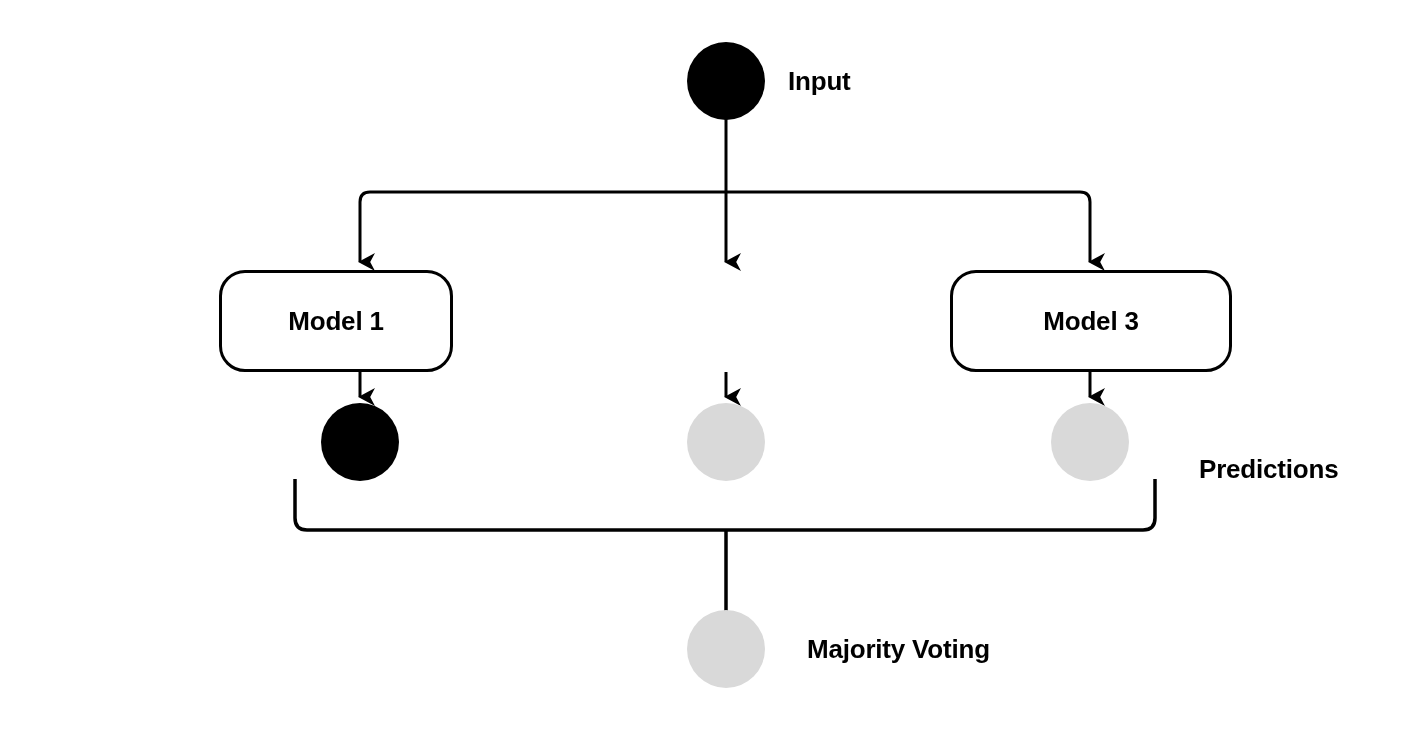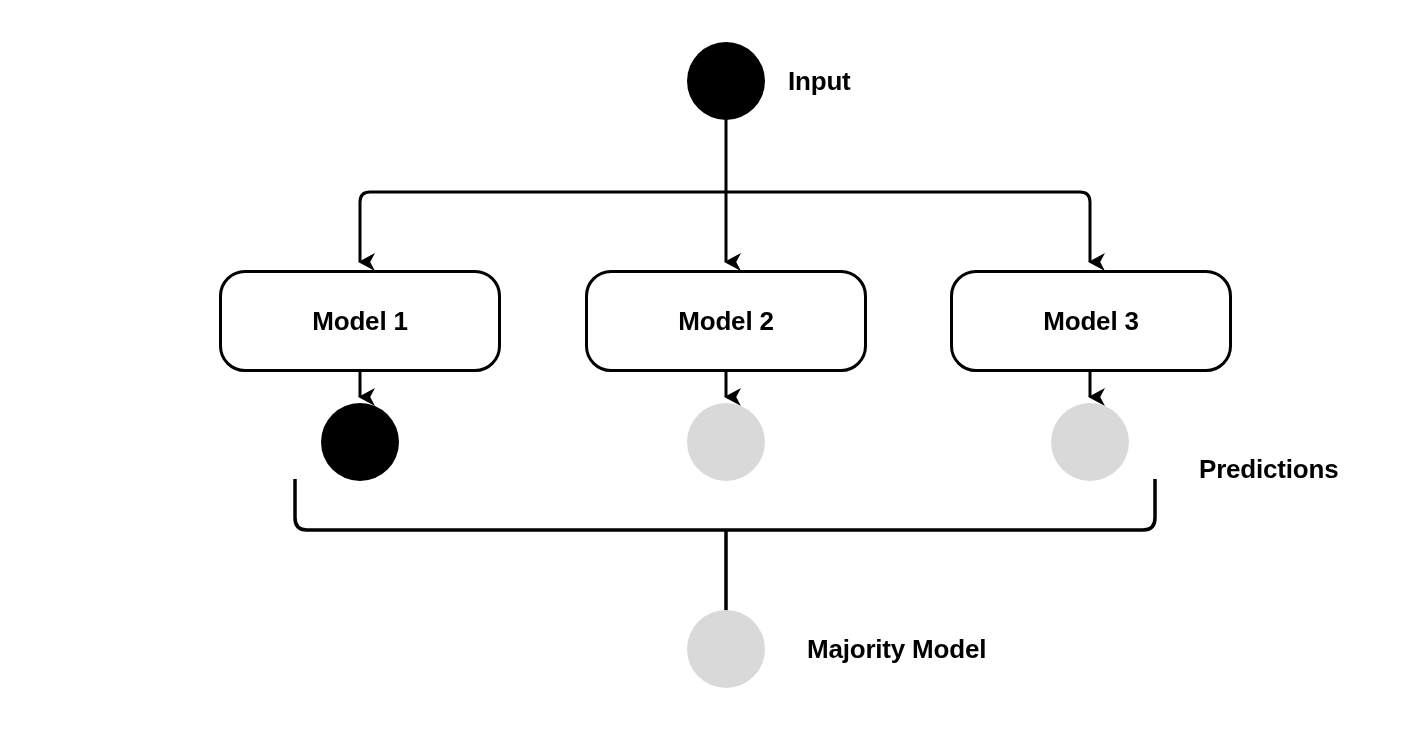--- a/index.html
+++ b/index.html
@@ -84,34 +84,31 @@
     <path d="M 1043 372 L 1043 397" fill="none" stroke="#000000" stroke-width="3" marker-end="url(#arrowhead)"></path>
 
     <path d="M 248 479 L 248 518 Q 248 530 260 530 L 1096 530 Q 1108 530 1108 518 L 1108 479" fill="none" stroke="#000000" stroke-width="3.5" stroke-linecap="butt"></path>
 
     <path d="M 679 530 L 679 612" fill="none" stroke="#000000" stroke-width="3.5"></path>
   </svg>
 
   <div class="node-circle" style="left:640px; top:42px; width:78px; height:78px; background:#000000;"></div>
   <div class="side-label" style="left:741px; top:68px;">Input</div>
 
-  <div class="model-box" style="left:172px; top:270px; width:282px; height:102px;">
+  <div class="model-box" style="left:172px; top:270px; width:234px; height:102px;">
     <span class="model-label">Model 1</span>
   </div>
 
-  <div class="model-box" style="left:538px; top:270px; width:282px; height:102px;">
-    <span class="model-label">Model 2</span>
-  </div>
 
   <div class="model-box" style="left:903px; top:270px; width:282px; height:102px;text-align:right;">
     <span class="model-label">Model 3</span>
   </div>
 
   <div class="node-circle" style="left:274px; top:403px; width:78px; height:78px; background:#000000;"></div>
   <div class="node-circle" style="left:640px; top:403px; width:78px; height:78px; background:#d9d9d9;"></div>
   <div class="node-circle" style="left:1004px; top:403px; width:78px; height:78px; background:#d9d9d9;"></div>
 
   <div class="side-label" style="left:1152px; top:456px;">Predictions</div>
 
   <div class="node-circle" style="left:640px; top:610px; width:78px; height:78px; background:#d9d9d9;"></div>
-  <div class="side-label" style="left:760px; top:636px;">Majority Model</div>
+  <div class="side-label" style="left:760px; top:636px;">Majority Voting</div>
 
 </div>
 
 </body></html>

